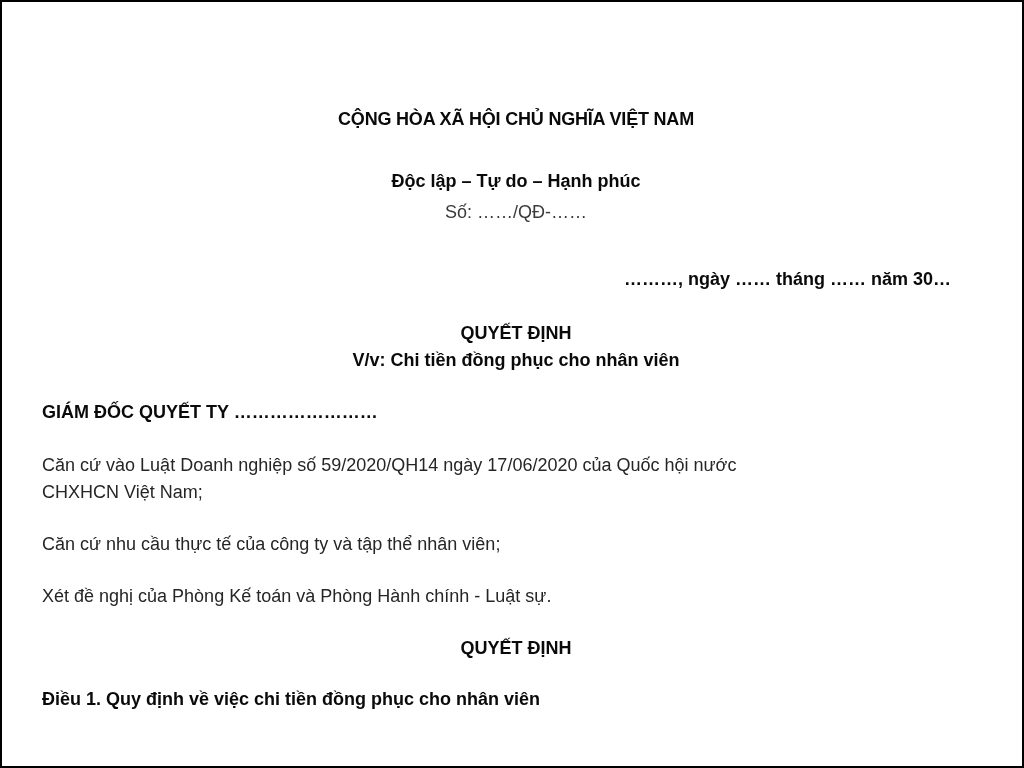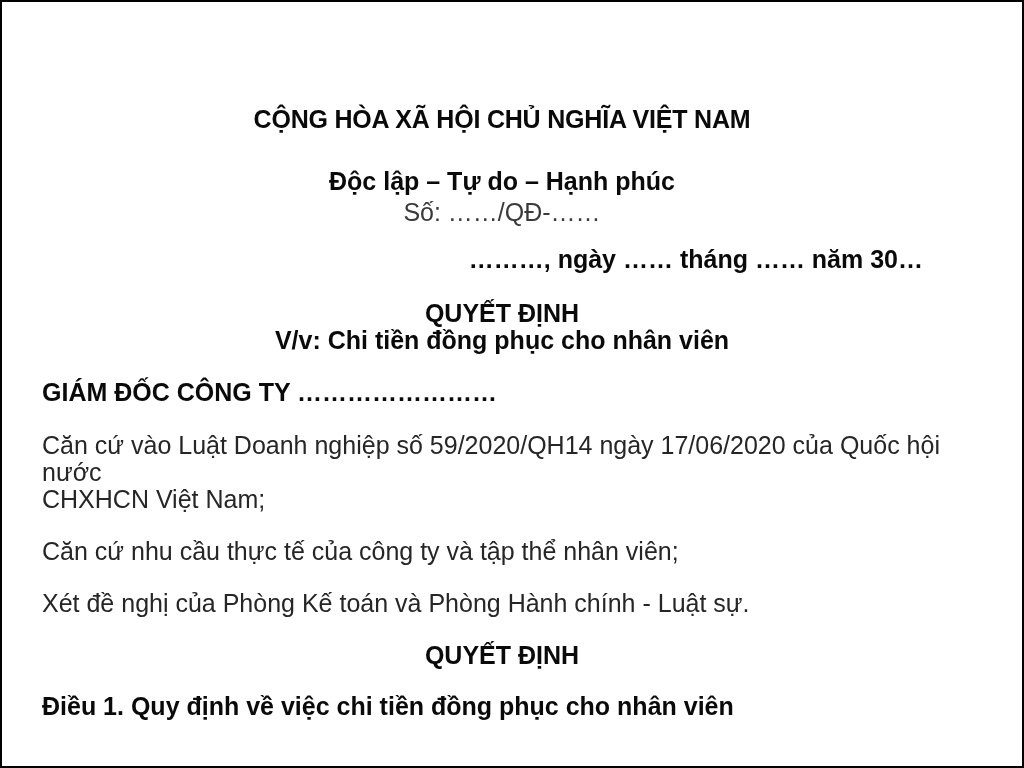--- a/index.html
+++ b/index.html
@@ -11,32 +11,32 @@
     box-sizing: border-box;
     width: 1024px;
     height: 768px;
     background: #ffffff;
     border: 2px solid #000000;
     overflow: hidden;
     position: relative;
   }
   .content {
     box-sizing: border-box;
-    padding: 104px 60px 0 40px;
+    padding: 104px 32px 0 40px;
     font-family: "Liberation Sans", "DejaVu Sans", sans-serif;
-    font-size: 25px;
+    font-size: 18px;
     line-height: 27px;
     color: #262626;
   }
   .bold { font-weight: bold; color: #0a0a0a; }
   .center { text-align: center; }
 
   .national-name   { margin-bottom: 35px; letter-spacing: -0.2px; }
   .national-motto  { margin-bottom: 4px; }
-  .number-line     { margin-bottom: 20px; color: #3a3a3a; }
+  .number-line     { margin-bottom: 40px; color: #3a3a3a; }
   .date-line       { text-align: right; margin-right: 39px; margin-bottom: 27px; }
   .decision-title  { margin-bottom: 25px; }
   .issuer-line     { margin-bottom: 26px; }
   .recital         { margin: 0 0 25px 0; }
   .decision-cmd    { margin-bottom: 24px; }
   .article-heading { margin-bottom: 0; }
   .line { display: block; }
 </style>
 </head>
 <body>
@@ -50,21 +50,21 @@
 
     <div class="center number-line">Số: ……/QĐ-……</div>
 
     <div class="bold date-line">………, ngày …… tháng …… năm 30…</div>
 
     <div class="center bold decision-title">
       <span class="line">QUYẾT ĐỊNH</span>
       <span class="line">V/v: Chi tiền đồng phục cho nhân viên</span>
     </div>
 
-    <div class="bold issuer-line">GIÁM ĐỐC CÔNG TY ……………………</div>
+    <div class="bold issuer-line">GIÁM ĐỐC QUYẾT TY ……………………</div>
 
     <p class="recital">
       <span class="line">Căn cứ vào Luật Doanh nghiệp số 59/2020/QH14 ngày 17/06/2020 của Quốc hội nước</span>
       <span class="line">CHXHCN Việt Nam;</span>
     </p>
 
 
     <p class="recital">
       <span class="line">Căn cứ nhu cầu thực tế của công ty và tập thể nhân viên;</span>
     </p>

